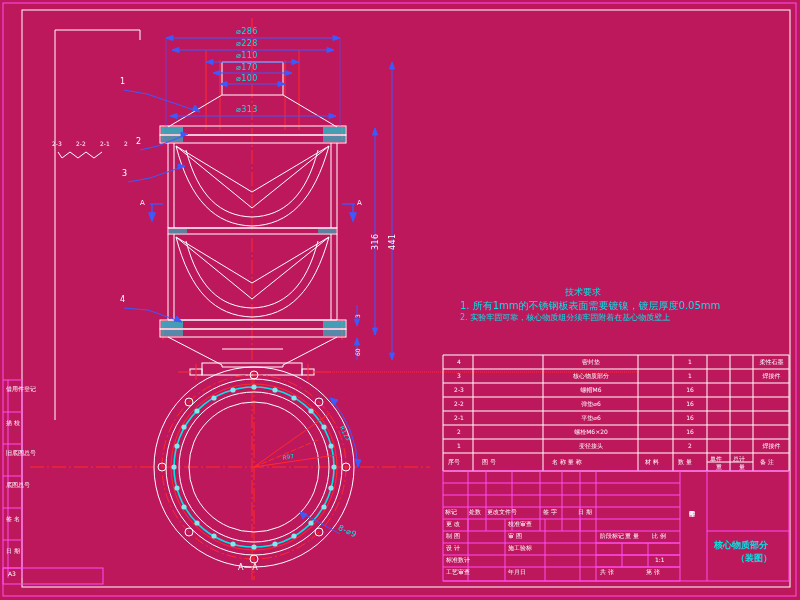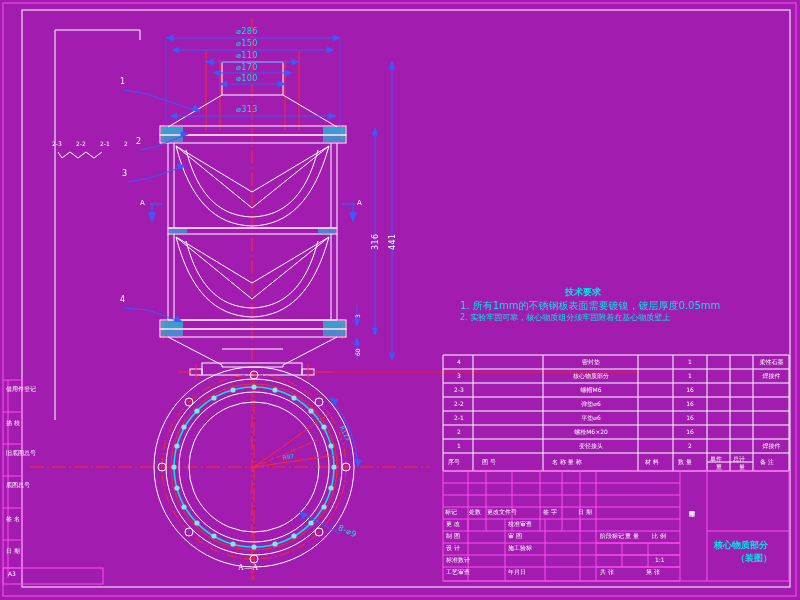--- a/index.html
+++ b/index.html
@@ -1,17 +1,17 @@
 <!DOCTYPE html>
 <html><head>
 <meta charset="utf-8">
 <style>
   html,body{margin:0;padding:0;background:#000;}
   body{width:800px;height:600px;overflow:hidden;font-family:"DejaVu Sans",sans-serif;}
-  #stage{position:relative;width:800px;height:600px;background:#a21caf;}
+  #stage{position:relative;width:800px;height:600px;background:#be185d;}
   .txt{position:absolute;color:#fff;white-space:nowrap;line-height:1;}
   .cyan{color:#00e5e5;}
   .white{color:#ffffff;}
   .vert{writing-mode:vertical-rl;text-orientation:upright;}
   .rot90{transform-origin:left top;transform:rotate(-90deg);}
   svg{position:absolute;left:0;top:0;overflow:visible;}
   .dimtxt{font-size:8px;letter-spacing:.4px;}
   .smalltxt{font-size:7px;}
   .tinytxt{font-size:6px;}
 </style>
@@ -139,21 +139,21 @@
       <line x1="170" y1="116" x2="336" y2="116"></line>
       <polygon points="170,116 177,113.5 177,118.5"></polygon>
         <polygon points="336,116 329,113.5 329,118.5"></polygon>
 
       <line x1="166" y1="38" x2="166" y2="126" stroke-width="0.6"></line>
       <line x1="340" y1="38" x2="340" y2="126" stroke-width="0.6"></line>
     </g>
   </svg>
 
   <div class="txt cyan dimtxt" style="left:236px;top:28px;">⌀286</div>
-  <div class="txt cyan dimtxt" style="left:236px;top:40px;">⌀150</div>
+  <div class="txt cyan dimtxt" style="left:236px;top:40px;">⌀228</div>
   <div class="txt cyan dimtxt" style="left:236px;top:52px;">⌀110</div>
   <div class="txt cyan dimtxt" style="left:236px;top:64px;">⌀170</div>
   <div class="txt cyan dimtxt" style="left:236px;top:75px;">⌀100</div>
   <div class="txt cyan dimtxt" style="left:236px;top:106px;">⌀313</div>
 
   <svg width="800" height="600">
     <g stroke="#3b5bff" stroke-width="1" fill="#3b5bff">
       <line x1="375" y1="128" x2="375" y2="335"></line>
       <polygon points="375,128 372.5,135 377.5,135"></polygon>
         <polygon points="375,335 372.5,328 377.5,328"></polygon>
@@ -291,23 +291,23 @@
       <polygon points="358,467 355,459 361,460"></polygon>
 
       <path d="M300 512 L340 534" fill="none"></path>
       <polygon points="300,512 307,514 303,519"></polygon>
     </g>
   </svg>
 
   <div class="txt cyan tinytxt" style="left:344px;top:425px;transform-origin:left top;transform:rotate(62deg);">R123</div>
   <div class="txt cyan tinytxt" style="left:282px;top:455px;transform-origin:left top;transform:rotate(-8deg);">R97</div>
   <div class="txt cyan dimtxt" style="left:340px;top:524px;transform-origin:left top;transform:rotate(24deg);">8-⌀9</div>
-  <div class="txt white dimtxt" style="left:238px;top:564px;font-family:Liberation Serif, serif;">A—A</div>
-
-  <div class="txt cyan" style="left:565px;top:288px;font-size:9px;font-weight:bold;">技术要求</div>
+  <div class="txt white dimtxt" style="left:238px;top:564px;">A—A</div>
+
+  <div class="txt cyan" style="left:565px;top:288px;font-size:9px;font-weight:normal;">技术要求</div>
   <div class="txt cyan" style="left:460px;top:301px;font-size:10px;">1. 所有1mm的不锈钢板表面需要镀镍，镀层厚度0.05mm</div>
   <div class="txt cyan" style="left:460px;top:314px;font-size:8px;">2. 实验牢固可靠，核心物质组分须牢固附着在基心物质壁上</div>
 
   <svg width="800" height="600">
     <g stroke="#ffffff" stroke-width="1" fill="none">
 
       <line x1="443" y1="355" x2="789" y2="355"></line>
       <line x1="443" y1="369" x2="789" y2="369"></line>
       <line x1="443" y1="383" x2="789" y2="383"></line>
       <line x1="443" y1="397" x2="789" y2="397"></line>

